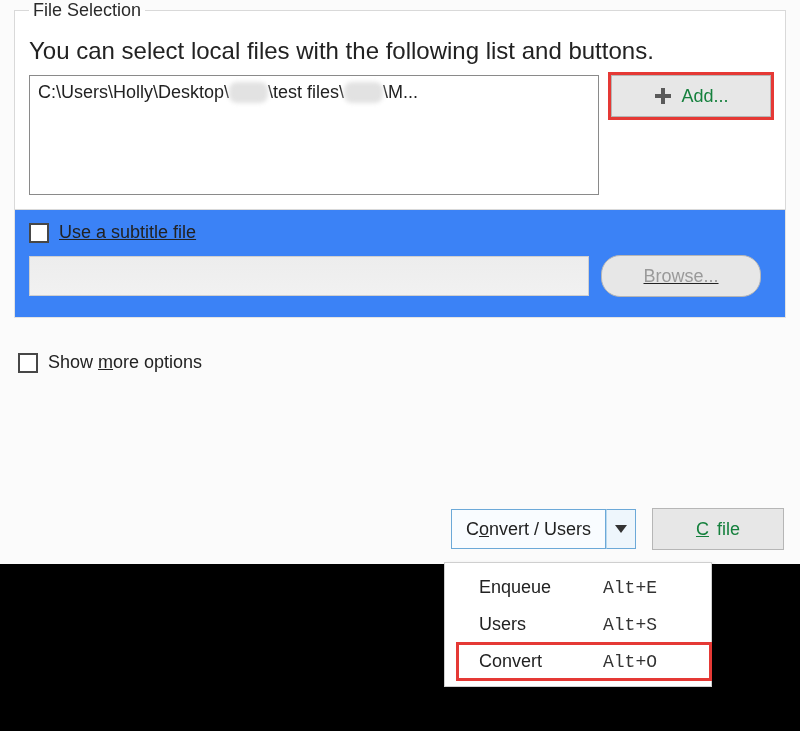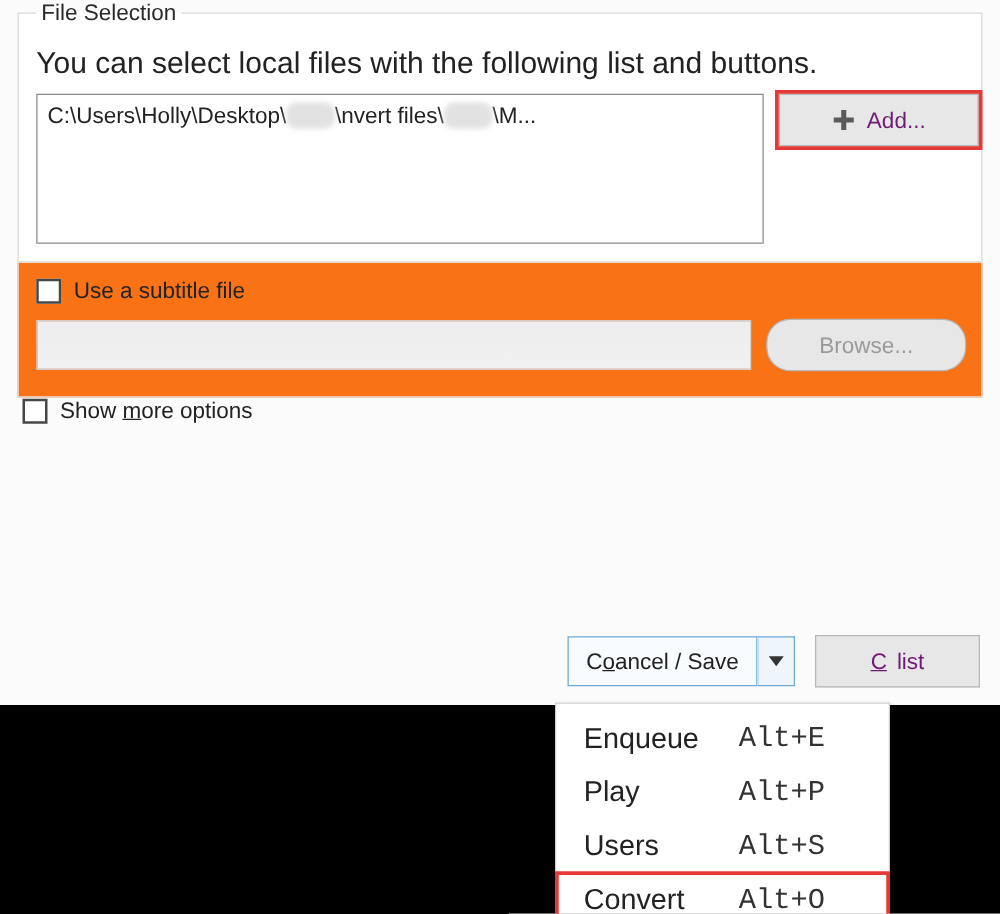--- a/index.html
+++ b/index.html
@@ -17,21 +17,21 @@
   .dialog-area {
     background: #fbfbfb;
     padding: 0 14px 0 14px;
     height: 564px;
     position: relative;
   }
   fieldset.file-selection {
     border: 1px solid #d9d9d9;
     margin: 0;
     margin-top: 0;
-    padding: 10px 2px 14px 14px;
+    padding: 10px 14px 14px 14px;
     position: relative;
     top: 0;
     background: #fff;
   }
   fieldset.file-selection legend {
     padding: 0 4px;
     color: #2a2a2a;
     font-size: 18px;
   }
   .hint {
@@ -67,42 +67,43 @@
     display: flex;
     flex-direction: column;
     gap: 10px;
     width: 160px;
   }
   .win-btn {
     height: 42px;
     background: #e7e7e7;
     border: 1px solid #b6b6b6;
     font-size: 18px;
-    color: #701a75;
+    color: #15803d;
     cursor: pointer;
     display: flex;
     align-items: center;
     justify-content: center;
     gap: 8px;
     padding: 0 10px;
   }
   .win-btn.disabled {
     color: #9a9a9a;
     cursor: default;
   }
   .red-outline {
     outline: 3px solid #e53935;
     outline-offset: 0;
   }
   .icon-plus svg, .icon-minus svg { display:block; }
   .subtitle-panel {
     border: 1px solid #e3e3e3;
     border-top: none;
-    background: #f97316;
-    padding: 12px 12px 20px 14px;
+    background: #3b82f6;
+    padding: 12px 24px 20px 14px;
+    text-decoration: underline;
   }
   .check-row {
     display: flex;
     align-items: center;
     gap: 10px;
     margin-bottom: 12px;
   }
   .checkbox {
     width: 20px; height: 20px;
     border: 2px solid #474747;
@@ -120,20 +121,21 @@
     background: linear-gradient(#ededed,#f1f1f1);
   }
   .browse-btn {
     width: 160px;
     border-radius: 19px;
   }
   .show-more-row {
     display: flex;
     align-items: center;
     gap: 10px;
+    margin-top: 34px;
     padding-left: 4px;
   }
   .underline-letter { text-decoration: underline; }
   .bottom-btn-row {
     position: absolute;
     right: 16px;
     bottom: 14px;
     display: flex;
     gap: 16px;
     align-items: center;
@@ -179,42 +181,43 @@
     border: 1px solid #cfcfcf;
     box-shadow: 2px 2px 4px rgba(0,0,0,0.2);
     padding: 6px 0;
     z-index: 20;
   }
   .menu-item {
     display:flex;
     justify-content: flex-start;
     align-items:center;
     padding: 8px 22px;
-    font-size:23px;
+    font-size:18px;
     cursor:pointer;
     gap: 14px;
+    margin-left: 12px;
   }
   .menu-item .m-label { width: 110px; }
   .menu-item .m-shortcut { color:#333;font-family:Liberation Mono, monospace; }
   .menu-item.highlight-red {
     outline: 3px solid #e53935;
     outline-offset: -2px;
   }
 </style>
 </head>
 <body>
 
 <div class="dialog-area">
 
   <fieldset class="file-selection">
     <legend>File Selection</legend>
     <div class="hint">You can select local files with the following list and buttons.</div>
     <div class="file-row">
       <div class="file-list">
-        <span class="file-path-part">C:\Users\Holly\Desktop\</span><span class="file-path-part blur">xxx</span><span class="file-path-part">\nvert files\</span><span class="file-path-part blur">xxx</span><span class="file-path-part">\M...</span>
+        <span class="file-path-part">C:\Users\Holly\Desktop\</span><span class="file-path-part blur">xxx</span><span class="file-path-part">\test files\</span><span class="file-path-part blur">xxx</span><span class="file-path-part">\M...</span>
       </div>
       <div class="btn-col">
         <button class="win-btn red-outline">
           <span class="icon-plus">
             <svg width="20" height="20" viewBox="0 0 20 20">
                 <rect x="8" y="2" width="4" height="16" fill="#5a5a5a"></rect>
                 <rect x="2" y="8" width="16" height="4" fill="#5a5a5a"></rect>
               </svg>
           </span>
           <span>Add...</span>
@@ -241,46 +244,42 @@
     <span>
       <span>Show </span><span class="underline-letter">m</span><span>ore options</span>
     </span>
   </div>
 
   <div class="bottom-btn-row">
     <div class="convert-save-btn">
       <div class="convert-save-main">
         <span>C</span>
           <span class="underline-letter">o</span>
-          <span>ancel / Save</span>
+          <span>nvert / Users</span>
       </div>
       <div class="convert-save-arrow">
         <div class="arrow-down"></div>
       </div>
     </div>
     <button class="win-btn cancel-btn">
       <span class="underline-letter">C</span>
-        <span>list</span>
+        <span>file</span>
     </button>
   </div>
 
 </div>
 
 <div class="black-strip"></div>
 
 <div class="dropdown-menu">
   <div class="menu-item">
     <span class="m-label">Enqueue</span>
     <span class="m-shortcut">Alt+E</span>
   </div>
   <div class="menu-item">
-    <span class="m-label">Play</span>
-    <span class="m-shortcut">Alt+P</span>
-  </div>
-  <div class="menu-item">
     <span class="m-label">Users</span>
     <span class="m-shortcut">Alt+S</span>
   </div>
   <div class="menu-item highlight-red">
     <span class="m-label">Convert</span>
     <span class="m-shortcut">Alt+O</span>
   </div>
 </div>
 
 </body></html>

